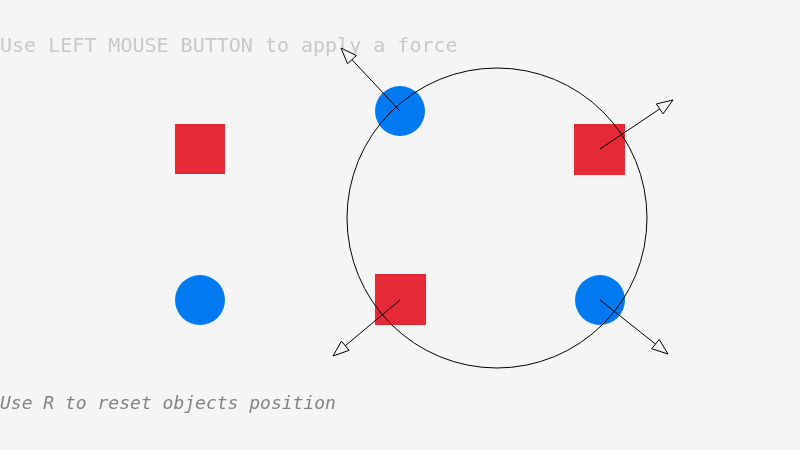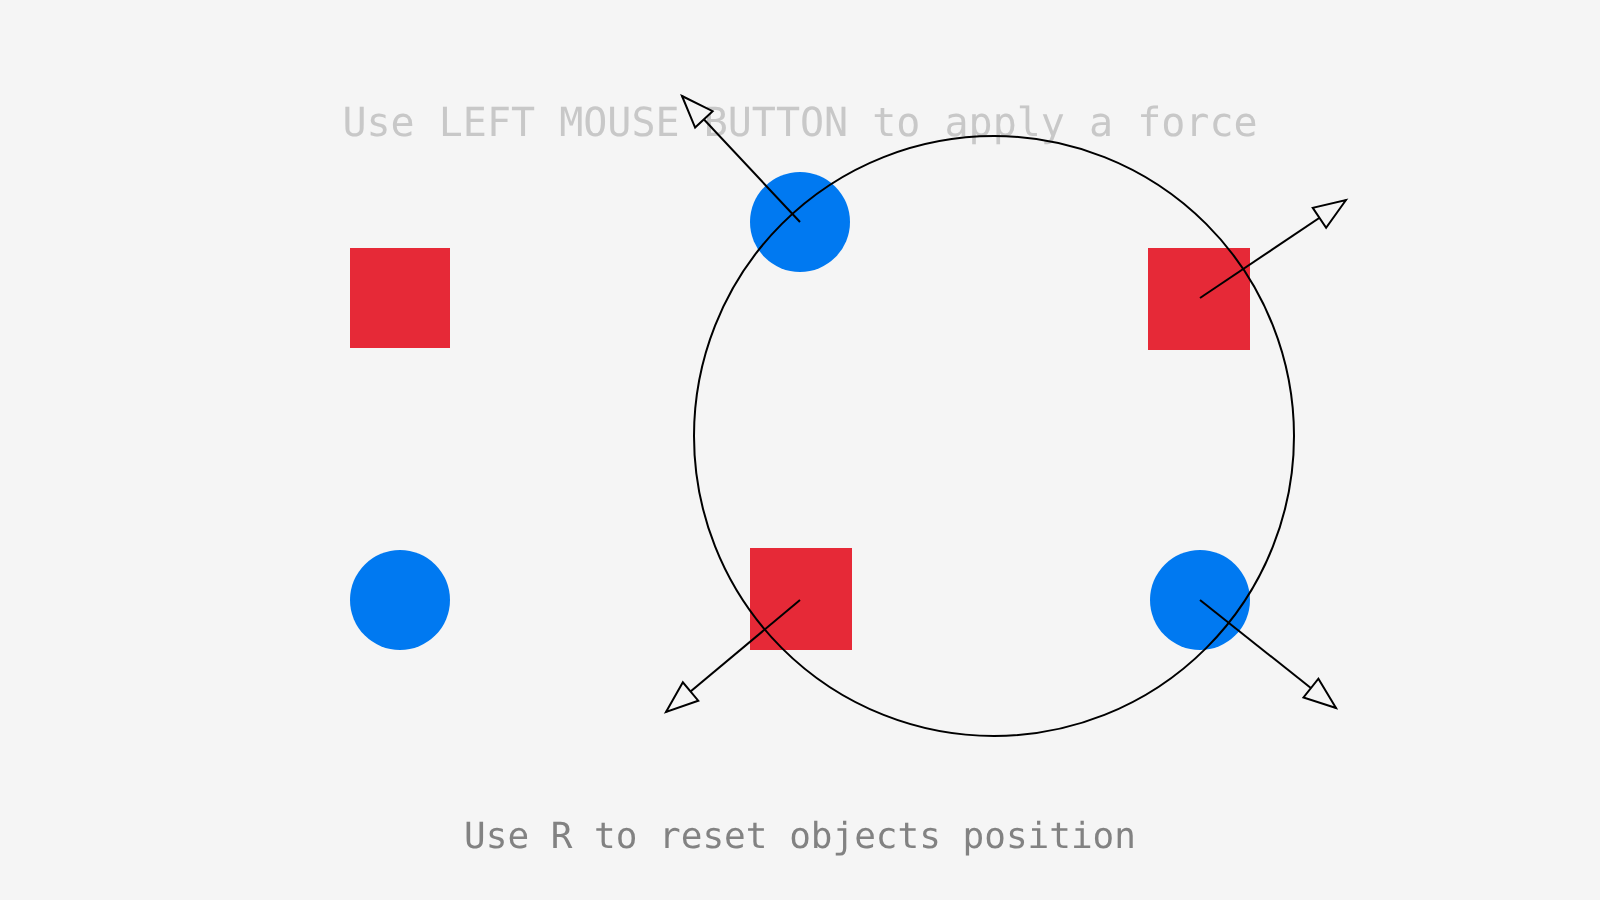--- a/index.html
+++ b/index.html
@@ -10,33 +10,33 @@
     position: relative;
     width: 800px;
     height: 450px;
     overflow: hidden;
     font-family: "DejaVu Sans Mono", "Liberation Mono", monospace;
   }
   .instruction {
     position: absolute;
     left: 0;
     width: 800px;
-    text-align: center;
+    text-align: left;
     white-space: pre;
     user-select: none;
-    margin-top: 16px;
   }
   .instruction.top {
     top: 33px;
     font-size: 20px;
     letter-spacing: 0px;
   }
   .instruction.bottom {
     top: 392px;
     font-size: 18px;
+    font-style: italic;
   }
   svg.scene {
     position: absolute;
     top: 0;
     left: 0;
   }
 </style>
 </head>
 <body>
 

